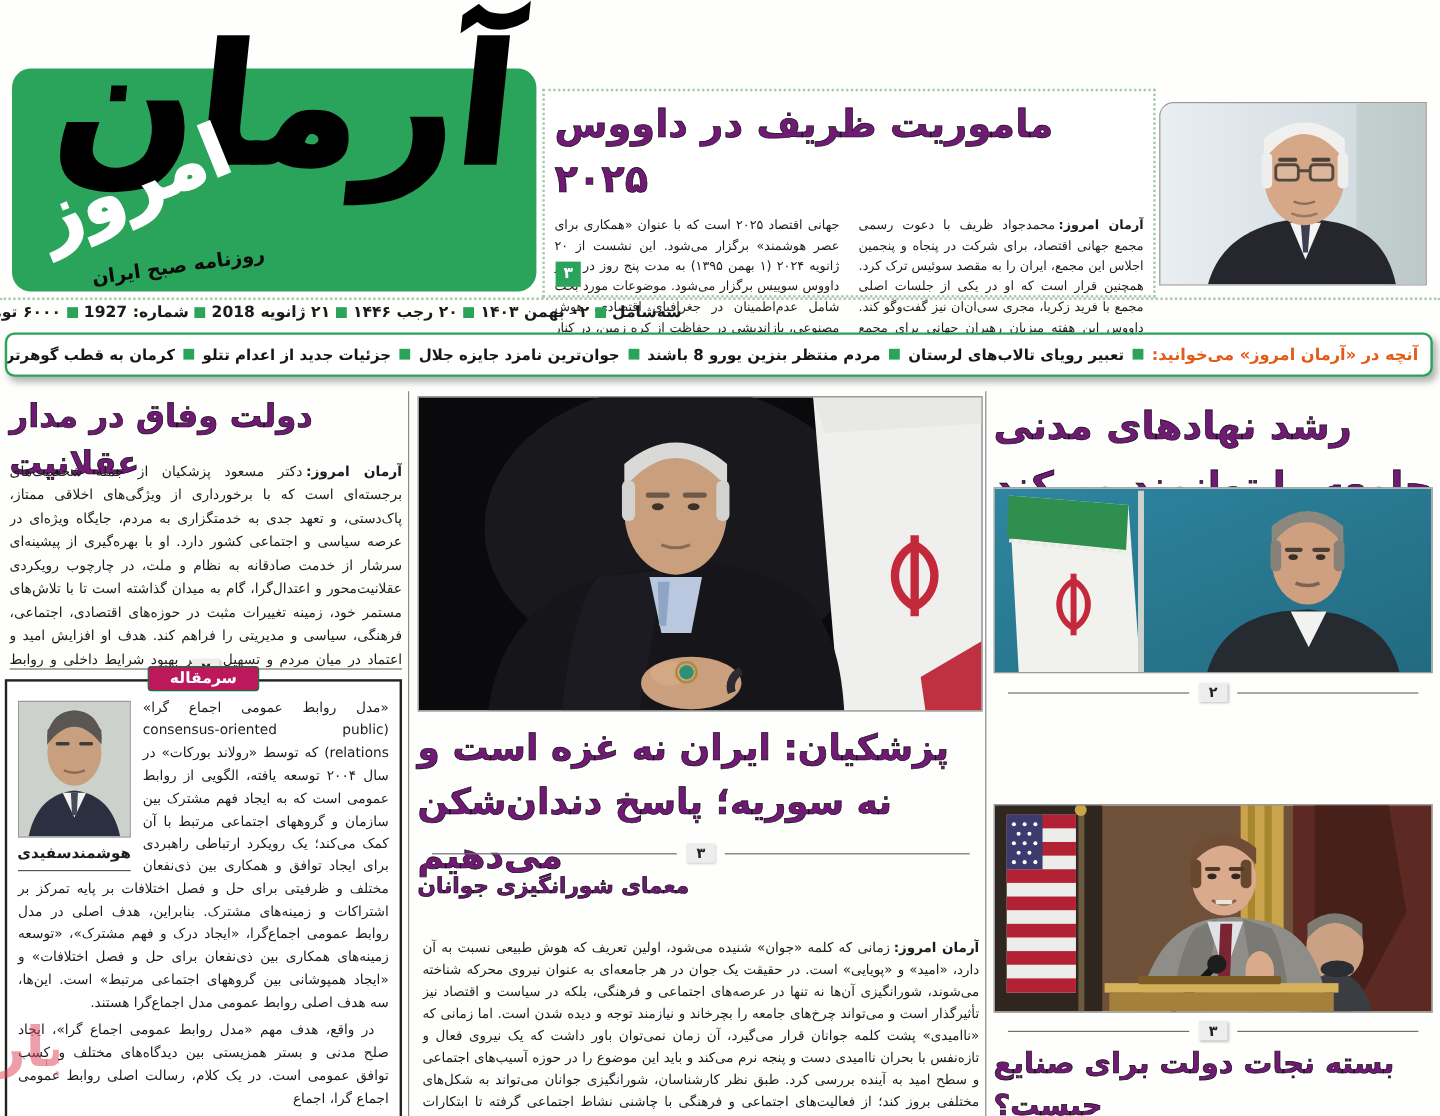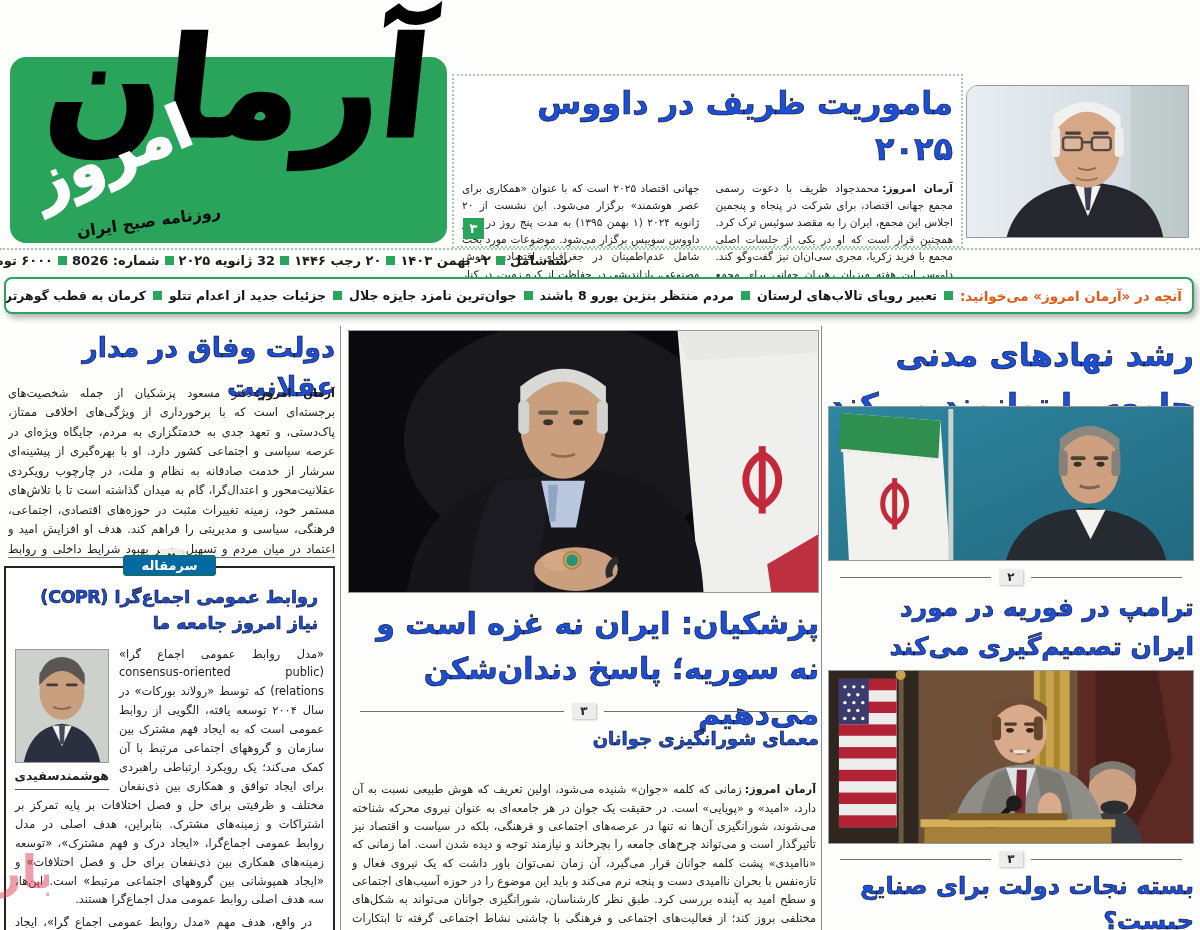--- a/index.html
+++ b/index.html
@@ -1,19 +1,19 @@
 <!DOCTYPE html>
 <html lang="fa"><head>
 <meta charset="utf-8">
 <style>
   html,body{margin:0;padding:0;background:#e8e8e8;}
   #page{position:relative;width:1200px;height:930px;margin:0 auto;background:#fefefd;
         overflow:hidden;font-family:"DejaVu Sans",sans-serif;color:#111;}
   .rtl{direction:rtl;}
-  .headline{font-weight:bold;color:#1d4ed8;text-align:right;letter-spacing:-.5px;
+  .headline{font-weight:bold;color:#701a75;text-align:left;letter-spacing:-.5px;
             -webkit-text-stroke:.6px #0d0d0d;line-height:1.45;}
   .bodytext{direction:rtl;text-align:justify;color:#1c1c1c;}
   .bodytext b{margin-left:3px;}
   .sq{display:inline-block;width:9px;height:9px;background:#2aa45a;flex:none;}
   .pagejump{display:flex;align-items:center;gap:8px;position:absolute;}
   .pagejump .ln{flex:1;height:1px;background:#6f6f6f;}
   .pagejump .num{background:#ededed;padding:1px 8px;font-weight:bold;font-size:12px;
                  color:#222;box-shadow:1px 1px 2px rgba(0,0,0,.25);}
   .photo{position:absolute;border:1px solid #9a9a9a;box-sizing:border-box;overflow:hidden;background:#ddd;}
   .photo svg{display:block;width:100%;height:100%;}
@@ -52,21 +52,21 @@
   .vrule{position:absolute;top:326px;bottom:0;width:1px;background:#8b8b8b;}
 
   
   #h-consensus{position:absolute;left:8px;top:328px;width:327px;font-size:27px;}
   #b-consensus{position:absolute;left:8px;top:372px;width:327px;font-size:11.5px;line-height:1.7;
                height:172px;overflow:hidden;}
   #jump-consensus{left:8px;top:549px;width:327px;}
 
   #editorial{position:absolute;left:4px;top:566px;width:331px;height:372px;border:2px solid #222;
              box-sizing:border-box;padding:12px 9px 0;background:#fff;}
-  #editorial .badge{position:absolute;top:-13px;left:50%;transform:translateX(-50%);background:#0369a1;
+  #editorial .badge{position:absolute;top:-13px;left:50%;transform:translateX(-50%);background:#be185d;
                     color:#fff;font-size:13px;font-weight:bold;padding:2px 18px;border-radius:3px;
                     border:1.5px solid #17713c;white-space:nowrap;}
   #editorial .headline{font-size:17.5px;line-height:1.5;margin:4px 6px 8px;}
   #editorial .bodytext{font-size:11.4px;line-height:1.66;}
   #editorial figure{float:left;margin:4px 10px 2px 0;width:94px;}
   #editorial figcaption{font-weight:bold;font-size:12.5px;padding:3px 0;
                         border-bottom:1px solid #555;}
   #editorial .p2{text-indent:12px;margin-top:4px;}
   #watermark{position:absolute;left:-5px;top:842px;width:54px;height:66px;overflow:hidden;z-index:5;
              font-size:46px;font-weight:bold;color:rgba(224,62,84,.5);line-height:60px;pointer-events:none;}
@@ -136,23 +136,23 @@
   </div>
 
   <div id="dotline"></div>
   <div id="dateline">
     <span>سه‌شامل</span>
       <i class="sq"></i>
     <span>۰۲ بهمن ۱۴۰۳</span>
       <i class="sq"></i>
     <span>۲۰ رجب ۱۴۴۶</span>
       <i class="sq"></i>
-    <span>32 ژانویه ۲۰۲۵</span>
-      <i class="sq"></i>
-    <span>شماره: 8026</span>
+    <span>۲۱ ژانویه 2018</span>
+      <i class="sq"></i>
+    <span>شماره: 1927</span>
       <i class="sq"></i>
     <span>۶۰۰۰ تومان</span>
   </div>
 
   <div id="strip">
     <span class="strip-label">آنچه در «آرمان امروز» می‌خوانید:</span>
       <i class="sq"></i>
     <span class="strip-item">تعبیر رویای تالاب‌های لرستان</span>
       <i class="sq"></i>
     <span class="strip-item">مردم منتظر بنزین یورو 8 باشند</span>
@@ -171,21 +171,20 @@
   <div id="h-consensus" class="headline rtl">دولت وفاق در مدار عقلانیت</div>
   <p id="b-consensus" class="bodytext"><b>آرمان امروز:</b><span>دکتر مسعود پزشکیان از جمله شخصیت‌های برجسته‌ای است که با برخورداری از ویژگی‌های اخلاقی ممتاز، پاک‌دستی، و تعهد جدی به خدمتگزاری به مردم، جایگاه ویژه‌ای در عرصه سیاسی و اجتماعی کشور دارد. او با بهره‌گیری از پیشینه‌ای سرشار از خدمت صادقانه به نظام و ملت، در چارچوب رویکردی عقلانیت‌محور و اعتدال‌گرا، گام به میدان گذاشته است تا با تلاش‌های مستمر خود، زمینه تغییرات مثبت در حوزه‌های اقتصادی، اجتماعی، فرهنگی، سیاسی و مدیریتی را فراهم کند. هدف او افزایش امید و اعتماد در میان مردم و تسهیل مسیر بهبود شرایط داخلی و روابط خارجی ایران است. در دوران مدیریتی پزشکیان، پرداخت ...</span></p>
   <div id="jump-consensus" class="pagejump">
     <span class="ln"></span>
       <span class="num">۲</span>
       <span class="ln"></span>
   </div>
 
   <div id="editorial">
     <div class="badge">سرمقاله</div>
-    <div class="headline rtl">روابط عمومی اجماع‌گرا (COPR) نیاز امروز جامعه ما</div>
     <div class="bodytext">
       <figure style="margin:4px 10px 2px 0;">
         <div class="photo" style="position:relative;width:94px;height:114px;">
           <svg viewBox="0 0 94 114" preserveAspectRatio="none">
             <rect width="94" height="114" fill="#ccd2cb"></rect>
             <path d="M8,114 C14,86 30,77 47,75 C64,77 80,86 86,114 Z" fill="#2b3040"></path>
             <polygon points="37,77 57,77 47,98" fill="#f2f2f0"></polygon>
             <path d="M44,77 L50,77 L49,96 L45,96 Z" fill="#454a58"></path>
             <ellipse cx="47" cy="43" rx="23" ry="28" fill="#c9a07f"></ellipse>
             <path d="M24,38 Q26,12 47,11 Q70,12 70,38 L70,28 Q66,8 47,7 Q28,8 24,28 Z" fill="#5a5752"></path>
@@ -279,21 +278,20 @@
       <ellipse cx="273" cy="58" rx="4" ry="2.5" fill="#372e26"></ellipse>
       <path d="M252,80 Q262,84 272,80" stroke="#7a6350" stroke-width="3" fill="none"></path>
     </svg>
   </div>
   <div id="jump-civil" class="pagejump">
     <span class="ln"></span>
       <span class="num">۲</span>
       <span class="ln"></span>
   </div>
 
-  <div id="h-trump" class="headline rtl">ترامپ در فوریه در مورد ایران تصمیم‌گیری می‌کند</div>
   <div id="photo-trump" class="photo">
     <svg viewBox="0 0 366 174" preserveAspectRatio="none">
       <rect width="366" height="174" fill="#6e5138"></rect>
       <rect width="90" height="174" fill="#2f261f"></rect>
       <rect x="250" width="116" height="174" fill="#5c2a22"></rect>
       <polygon points="268,0 330,0 345,90 300,174 268,174" fill="#47201a"></polygon>
       <rect x="206" width="36" height="174" fill="#c9a44c"></rect>
       <rect x="212" width="6" height="174" fill="#a8862f"></rect>
       <rect x="226" width="6" height="174" fill="#a8862f"></rect>
       <g>

